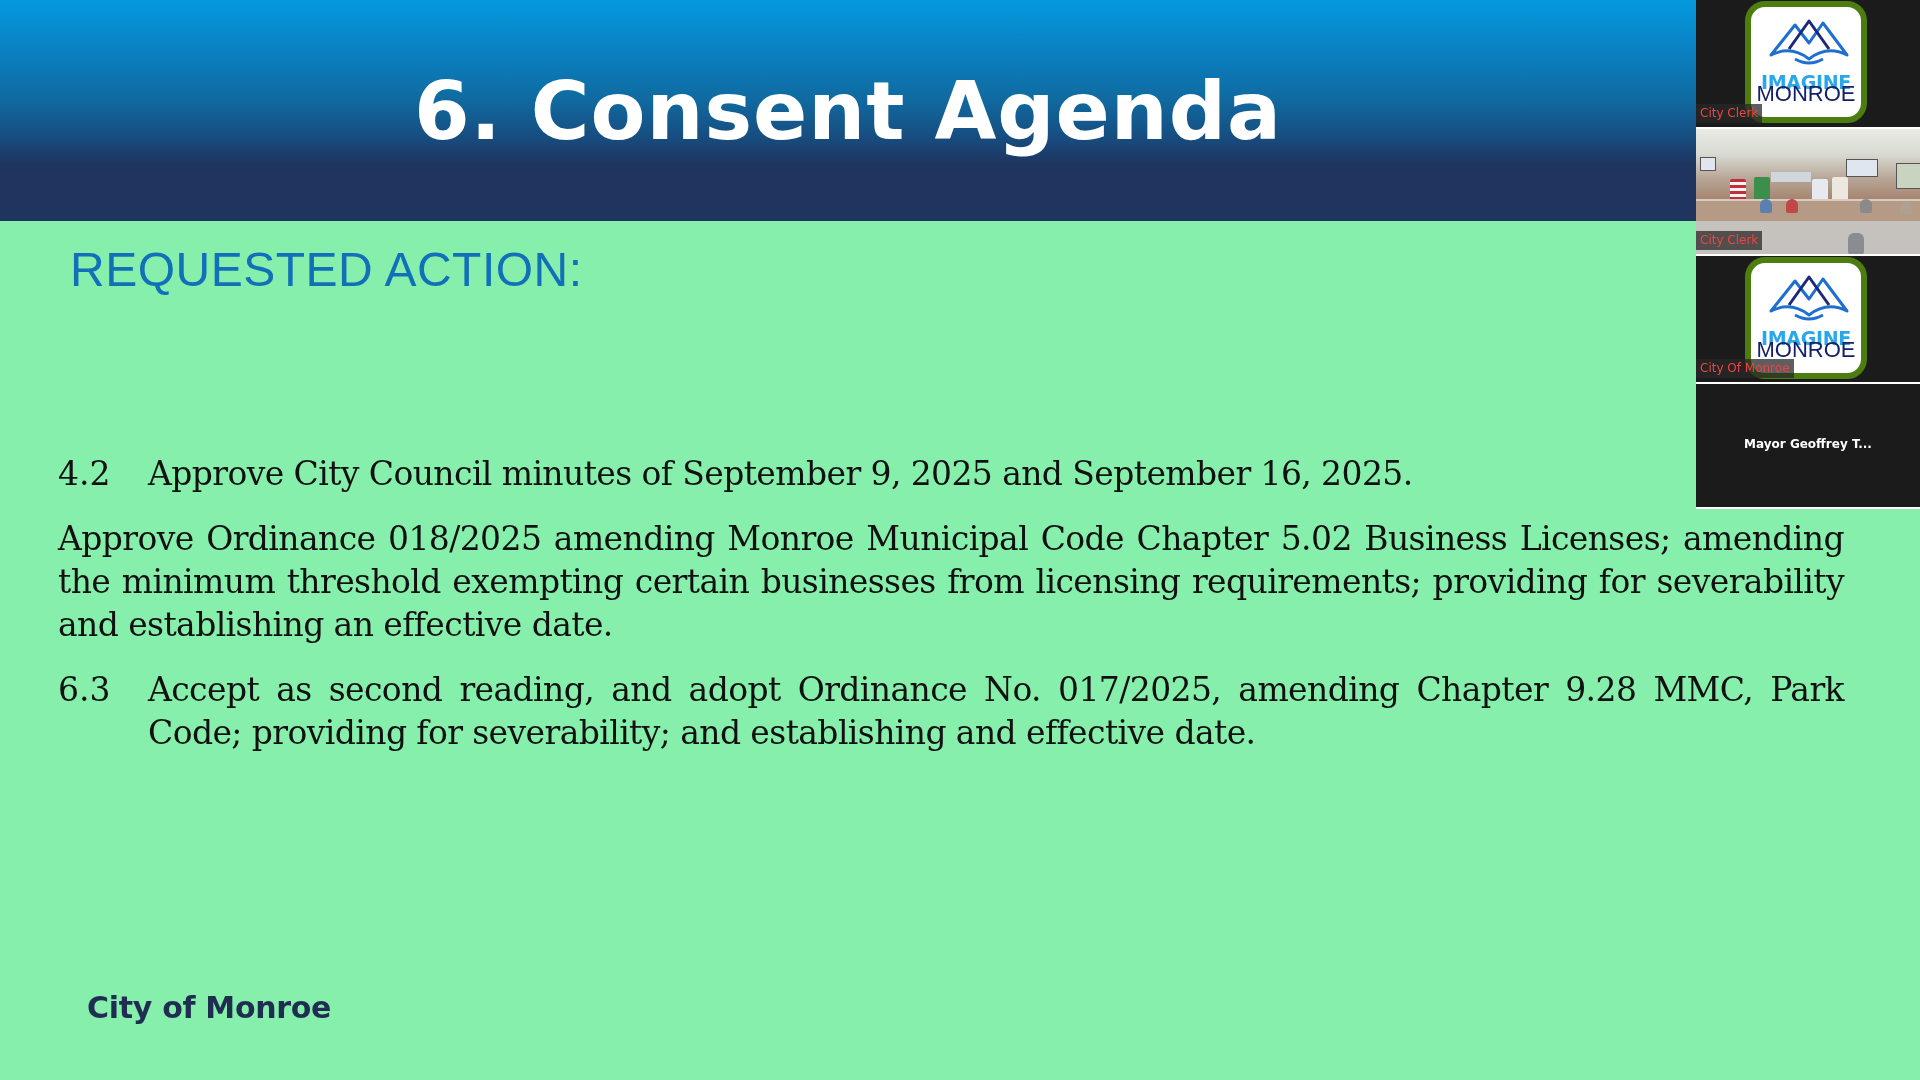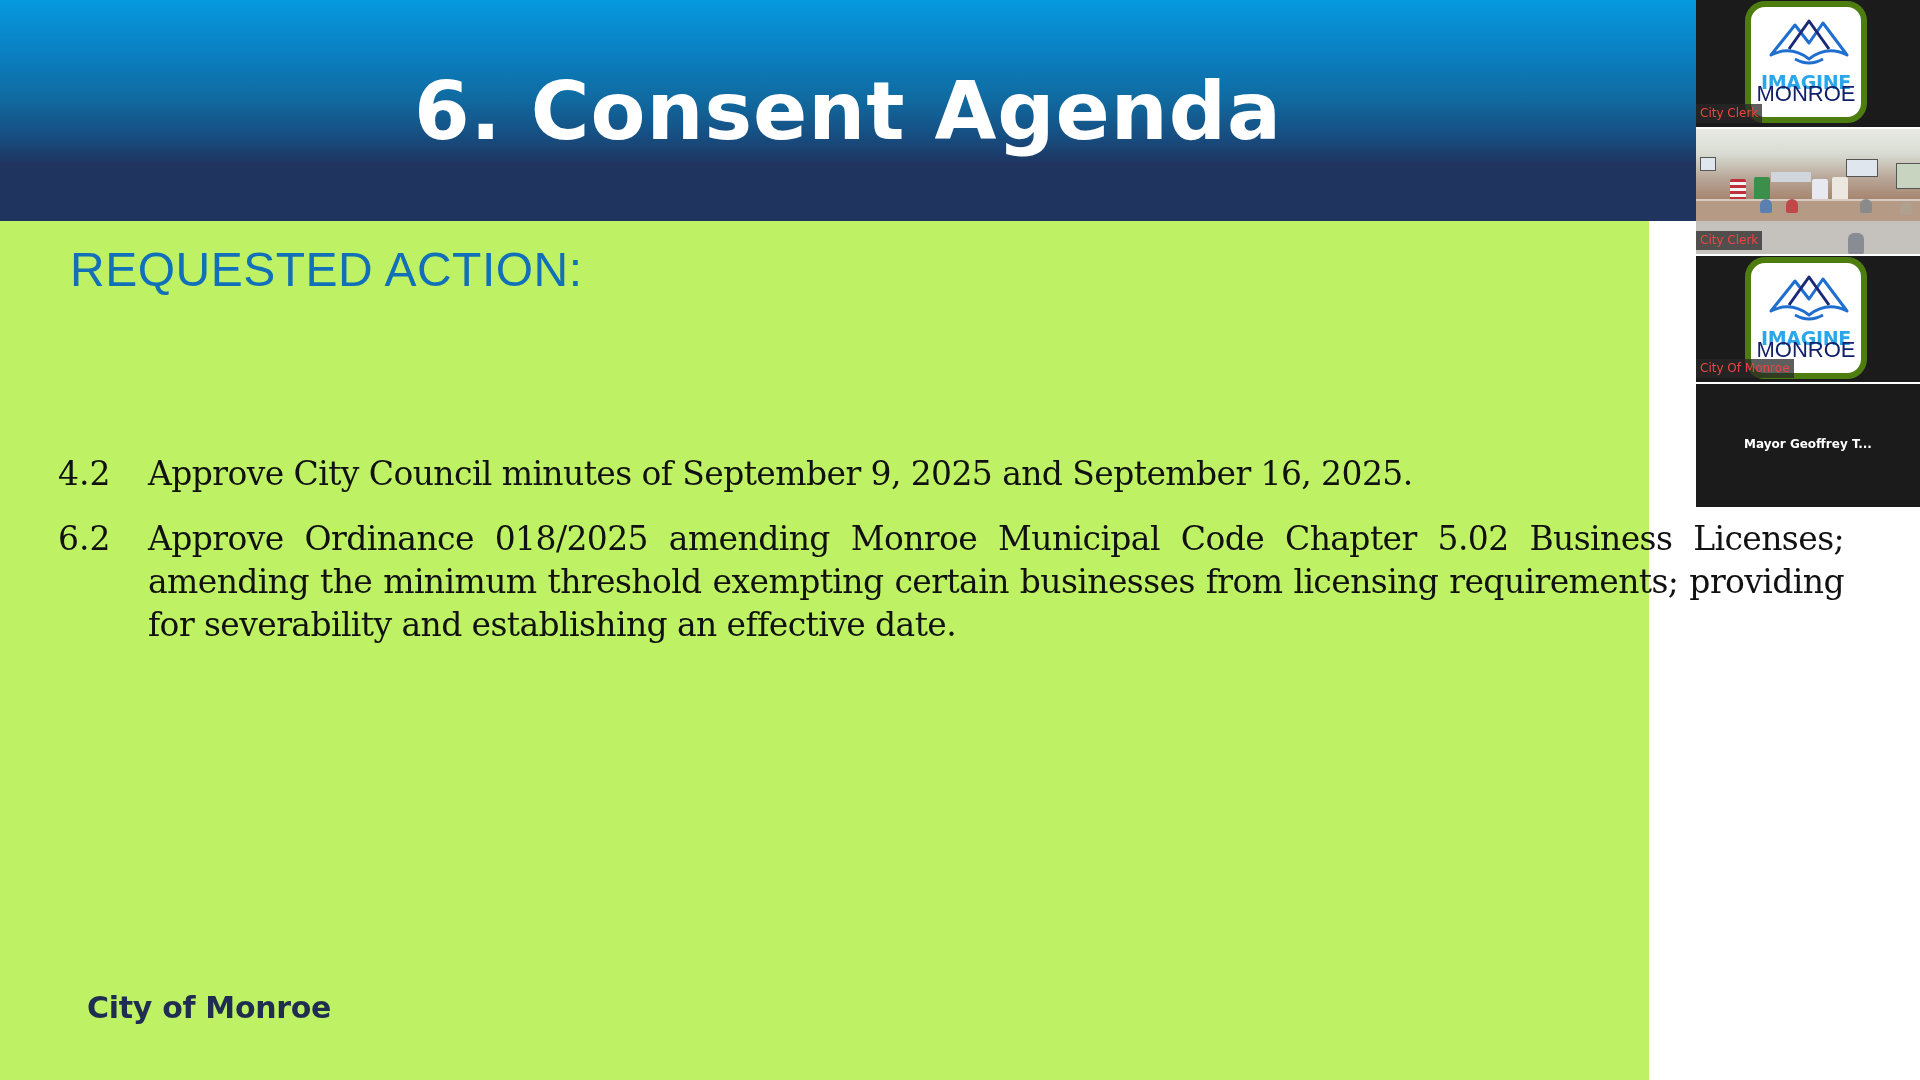--- a/index.html
+++ b/index.html
@@ -1,20 +1,20 @@
 <!DOCTYPE html>
 <html><head>
   <meta charset="utf-8">
   <style>
     html, body { margin: 0; padding: 0; }
     body {
       width: 1920px; height: 1080px; position: relative; overflow: hidden;
       background: #ffffff; font-family: "Liberation Sans", sans-serif;
     }
-    .slide { position: absolute; left: 0; top: 0; width: 1649px; height: 1080px; background: #bef264; }
+    .slide { position: absolute; left: 0; top: 0; width: 1920px; height: 1080px; background: #86efac; }
     .header {
       position: absolute; left: 0; top: 0; width: 1920px; height: 221px;
       background: linear-gradient(to bottom, #0599de 0%, #0a7fc0 25%, #106aa0 45%, #174d80 62%, #1f3560 74%, #1f3560 100%);
     }
     .header-title {
       position: absolute; left: 0; width: 1696px; top: 62px; text-align: center;
       color: #ffffff; font-family: "DejaVu Sans", sans-serif; font-weight: bold;
       font-size: 80px; line-height: 100px; letter-spacing: 1px;
     }
     .action-label {
@@ -93,22 +93,25 @@
   </div>
 
   <div class="action-label">REQUESTED ACTION:</div>
 
   <div class="items">
     <div class="item">
       <div class="item-num">4.2</div>
       <div class="item-text">Approve City Council minutes of September 9, 2025 and September 16, 2025.</div>
     </div>
     <div class="item">
-      <div class="item-num">6.2</div>
       <div class="item-text">Approve Ordinance 018/2025 amending Monroe Municipal Code Chapter 5.02 Business Licenses; amending the minimum threshold exempting certain businesses from licensing requirements; providing for severability and establishing an effective date.</div>
+    </div>
+    <div class="item">
+      <div class="item-num">6.3</div>
+      <div class="item-text">Accept as second reading, and adopt Ordinance No. 017/2025, amending Chapter 9.28 MMC, Park Code; providing for severability; and establishing and effective date.</div>
     </div>
   </div>
 
   <div class="footer-brand">City of Monroe</div>
 </div>
 
 <div class="video-panel">
 
   <div class="tile" style="top:0; height:127px;">
     <div class="logo-card">

